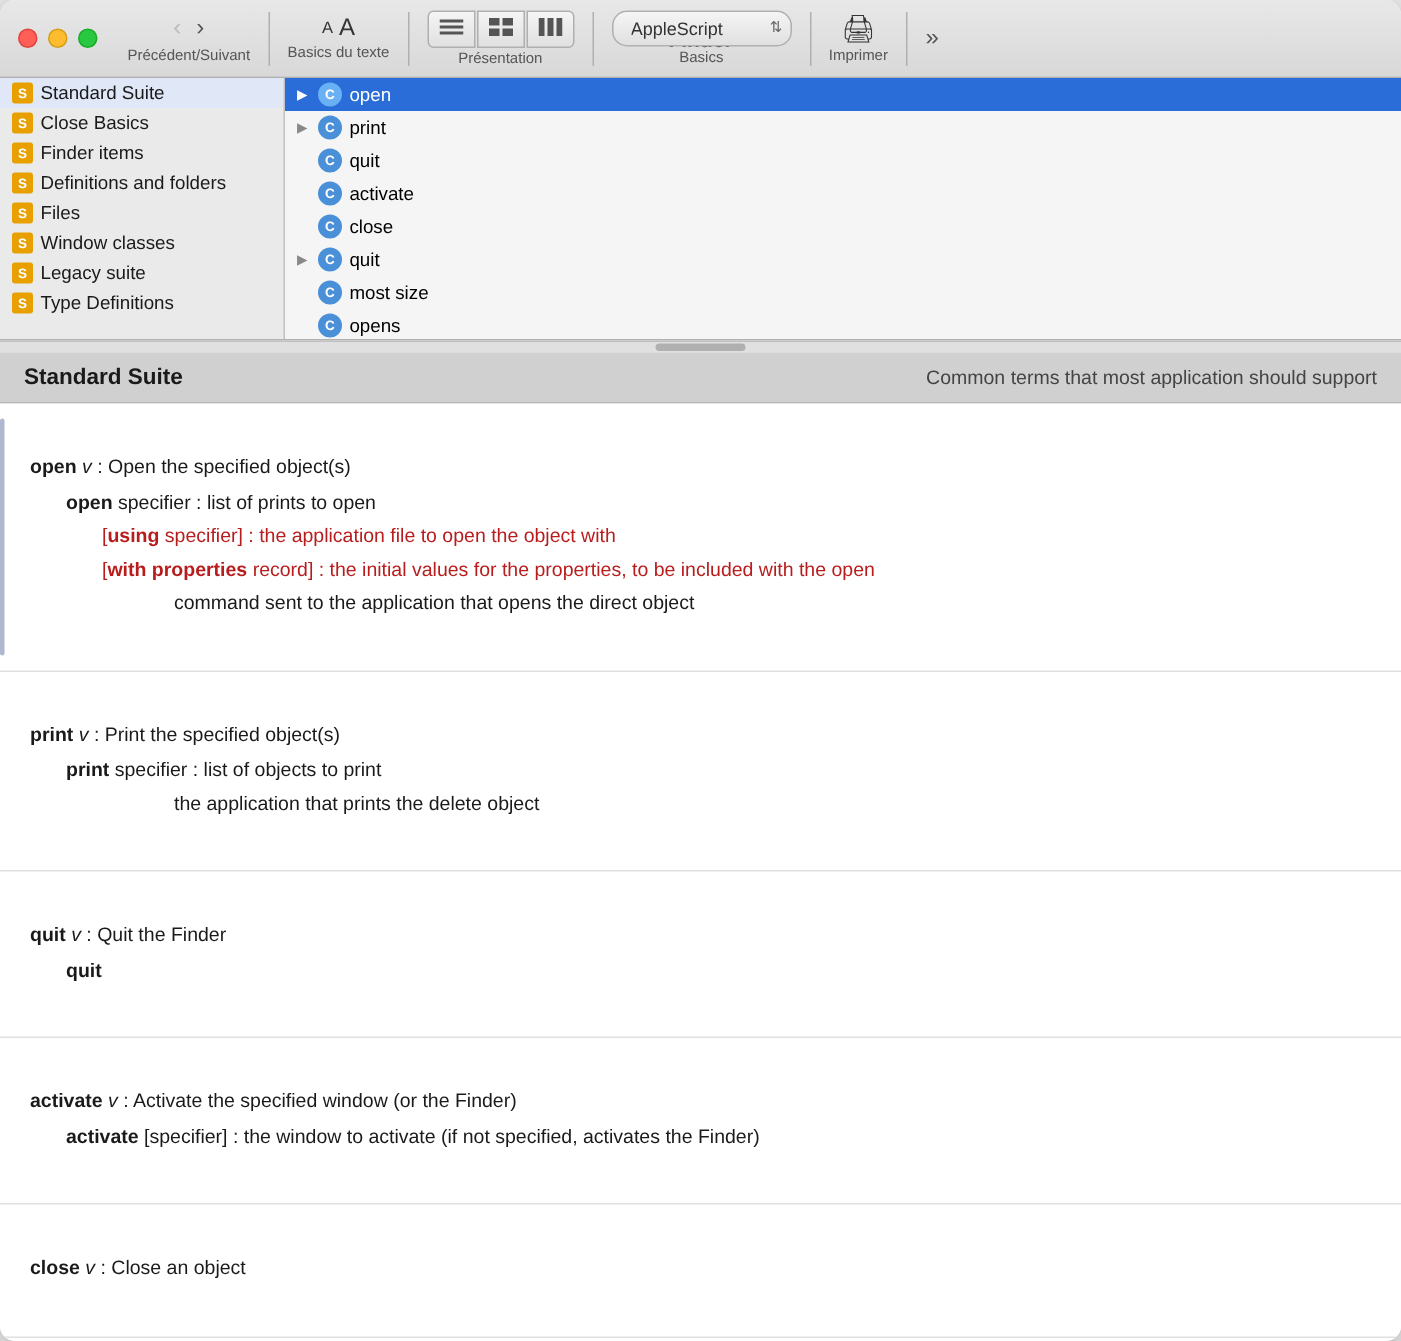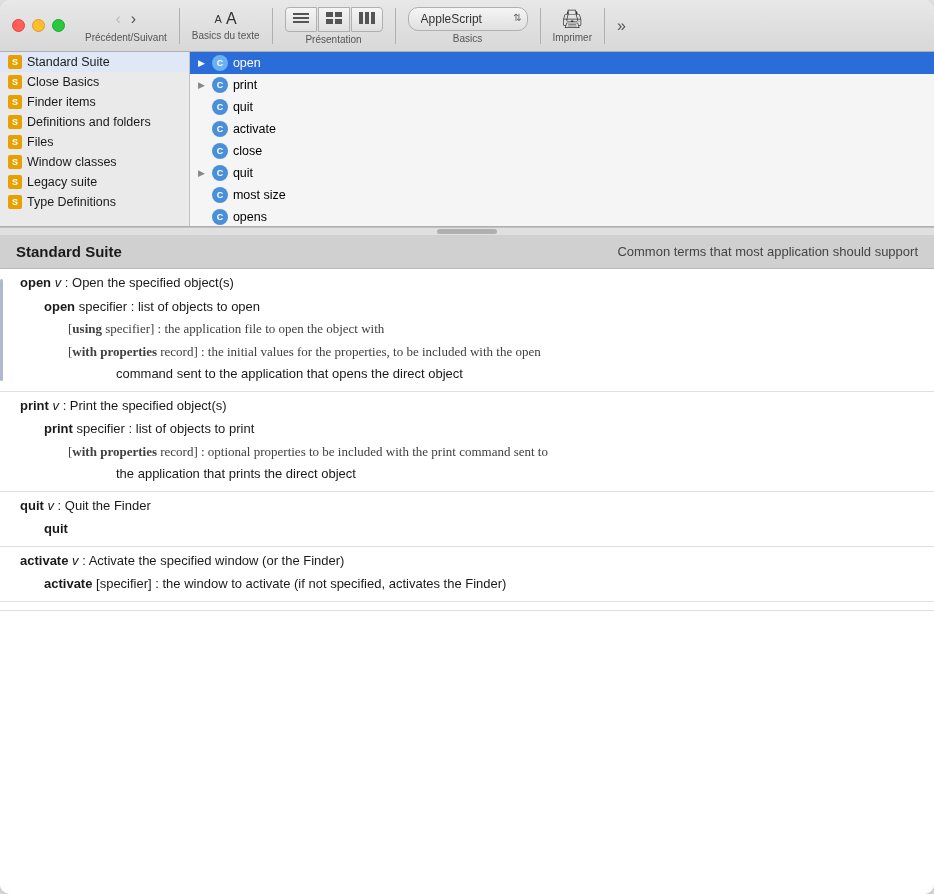--- a/index.html
+++ b/index.html
@@ -351,21 +351,21 @@
 
     
     .detail-content {
       flex: 1;
       overflow-y: auto;
       background: white;
       padding: 0;
     }
 
     .entry-block {
-      padding: 4px 20px;
+      padding: 32px 20px;
       border-bottom: 1px solid #e0e0e0;
       position: relative;
     }
 
     .entry-block .left-accent {
       position: absolute;
       left: 0;
       top: 10px;
       bottom: 10px;
       width: 3px;
@@ -383,22 +383,21 @@
       margin-left: 24px;
       margin-bottom: 3px;
       line-height: 1.5;
       color: #1a1a1a;
     }
 
     .entry-indent-2 {
       margin-left: 48px;
       margin-bottom: 3px;
       line-height: 1.5;
-      color: #404040;
-      font-family: Liberation Serif, serif;
+      color: #b91c1c;
     }
   </style>
 </head>
 <body>
 
 <div class="window">
 
   <div class="titlebar">
     <div class="traffic-lights">
       <div class="traffic-light close"></div>
@@ -577,45 +576,42 @@
     </div>
 
     <div class="detail-content">
 
       <div class="entry-block">
         <div class="left-accent"></div>
         <div class="entry-line">
           <span style="font-weight:bold;">open</span><span> <em>v</em> : Open the specified object(s)</span>
         </div>
         <div class="entry-indent-1">
-          <span style="font-weight:bold;">open</span><span> specifier : list of objects to open</span>
+          <span style="font-weight:bold;">open</span><span> specifier : list of prints to open</span>
         </div>
         <div class="entry-indent-2">
           <span>[<span style="font-weight:bold;">using</span> specifier] : the application file to open the object with</span>
         </div>
         <div class="entry-indent-2">
           <span>[<span style="font-weight:bold;">with properties</span> record] : the initial values for the properties, to be included with the open</span>
         </div>
         <div style="margin-left:96px; margin-bottom:3px; line-height:1.5; color:#1a1a1a;">
           command sent to the application that opens the direct object
         </div>
       </div>
 
       <div class="entry-block">
         <div class="entry-line">
           <span style="font-weight:bold;">print</span><span> <em>v</em> : Print the specified object(s)</span>
         </div>
         <div class="entry-indent-1">
           <span style="font-weight:bold;">print</span><span> specifier : list of objects to print</span>
         </div>
-        <div class="entry-indent-2">
-          <span>[<span style="font-weight:bold;">with properties</span> record] : optional properties to be included with the print command sent to</span>
-        </div>
         <div style="margin-left:96px; margin-bottom:3px; line-height:1.5; color:#1a1a1a;">
-          the application that prints the direct object
+          the application that prints the delete object
         </div>
       </div>
 
       <div class="entry-block">
         <div class="entry-line">
           <span style="font-weight:bold;">quit</span><span> <em>v</em> : Quit the Finder</span>
         </div>
         <div class="entry-indent-1">
           <span style="font-weight:bold;">quit</span>
         </div>
@@ -624,17 +620,20 @@
       <div class="entry-block">
         <div class="entry-line">
           <span style="font-weight:bold;">activate</span><span> <em>v</em> : Activate the specified window (or the Finder)</span>
         </div>
         <div class="entry-indent-1">
           <span style="font-weight:bold;">activate</span><span> [specifier] : the window to activate (if not specified, activates the Finder)</span>
         </div>
       </div>
 
       <div class="entry-block">
+        <div class="entry-line">
+          <span style="font-weight:bold;">close</span><span> <em>v</em> : Close an object</span>
+        </div>
       </div>
 
     </div>
   </div>
 </div>
 
 </body></html>

